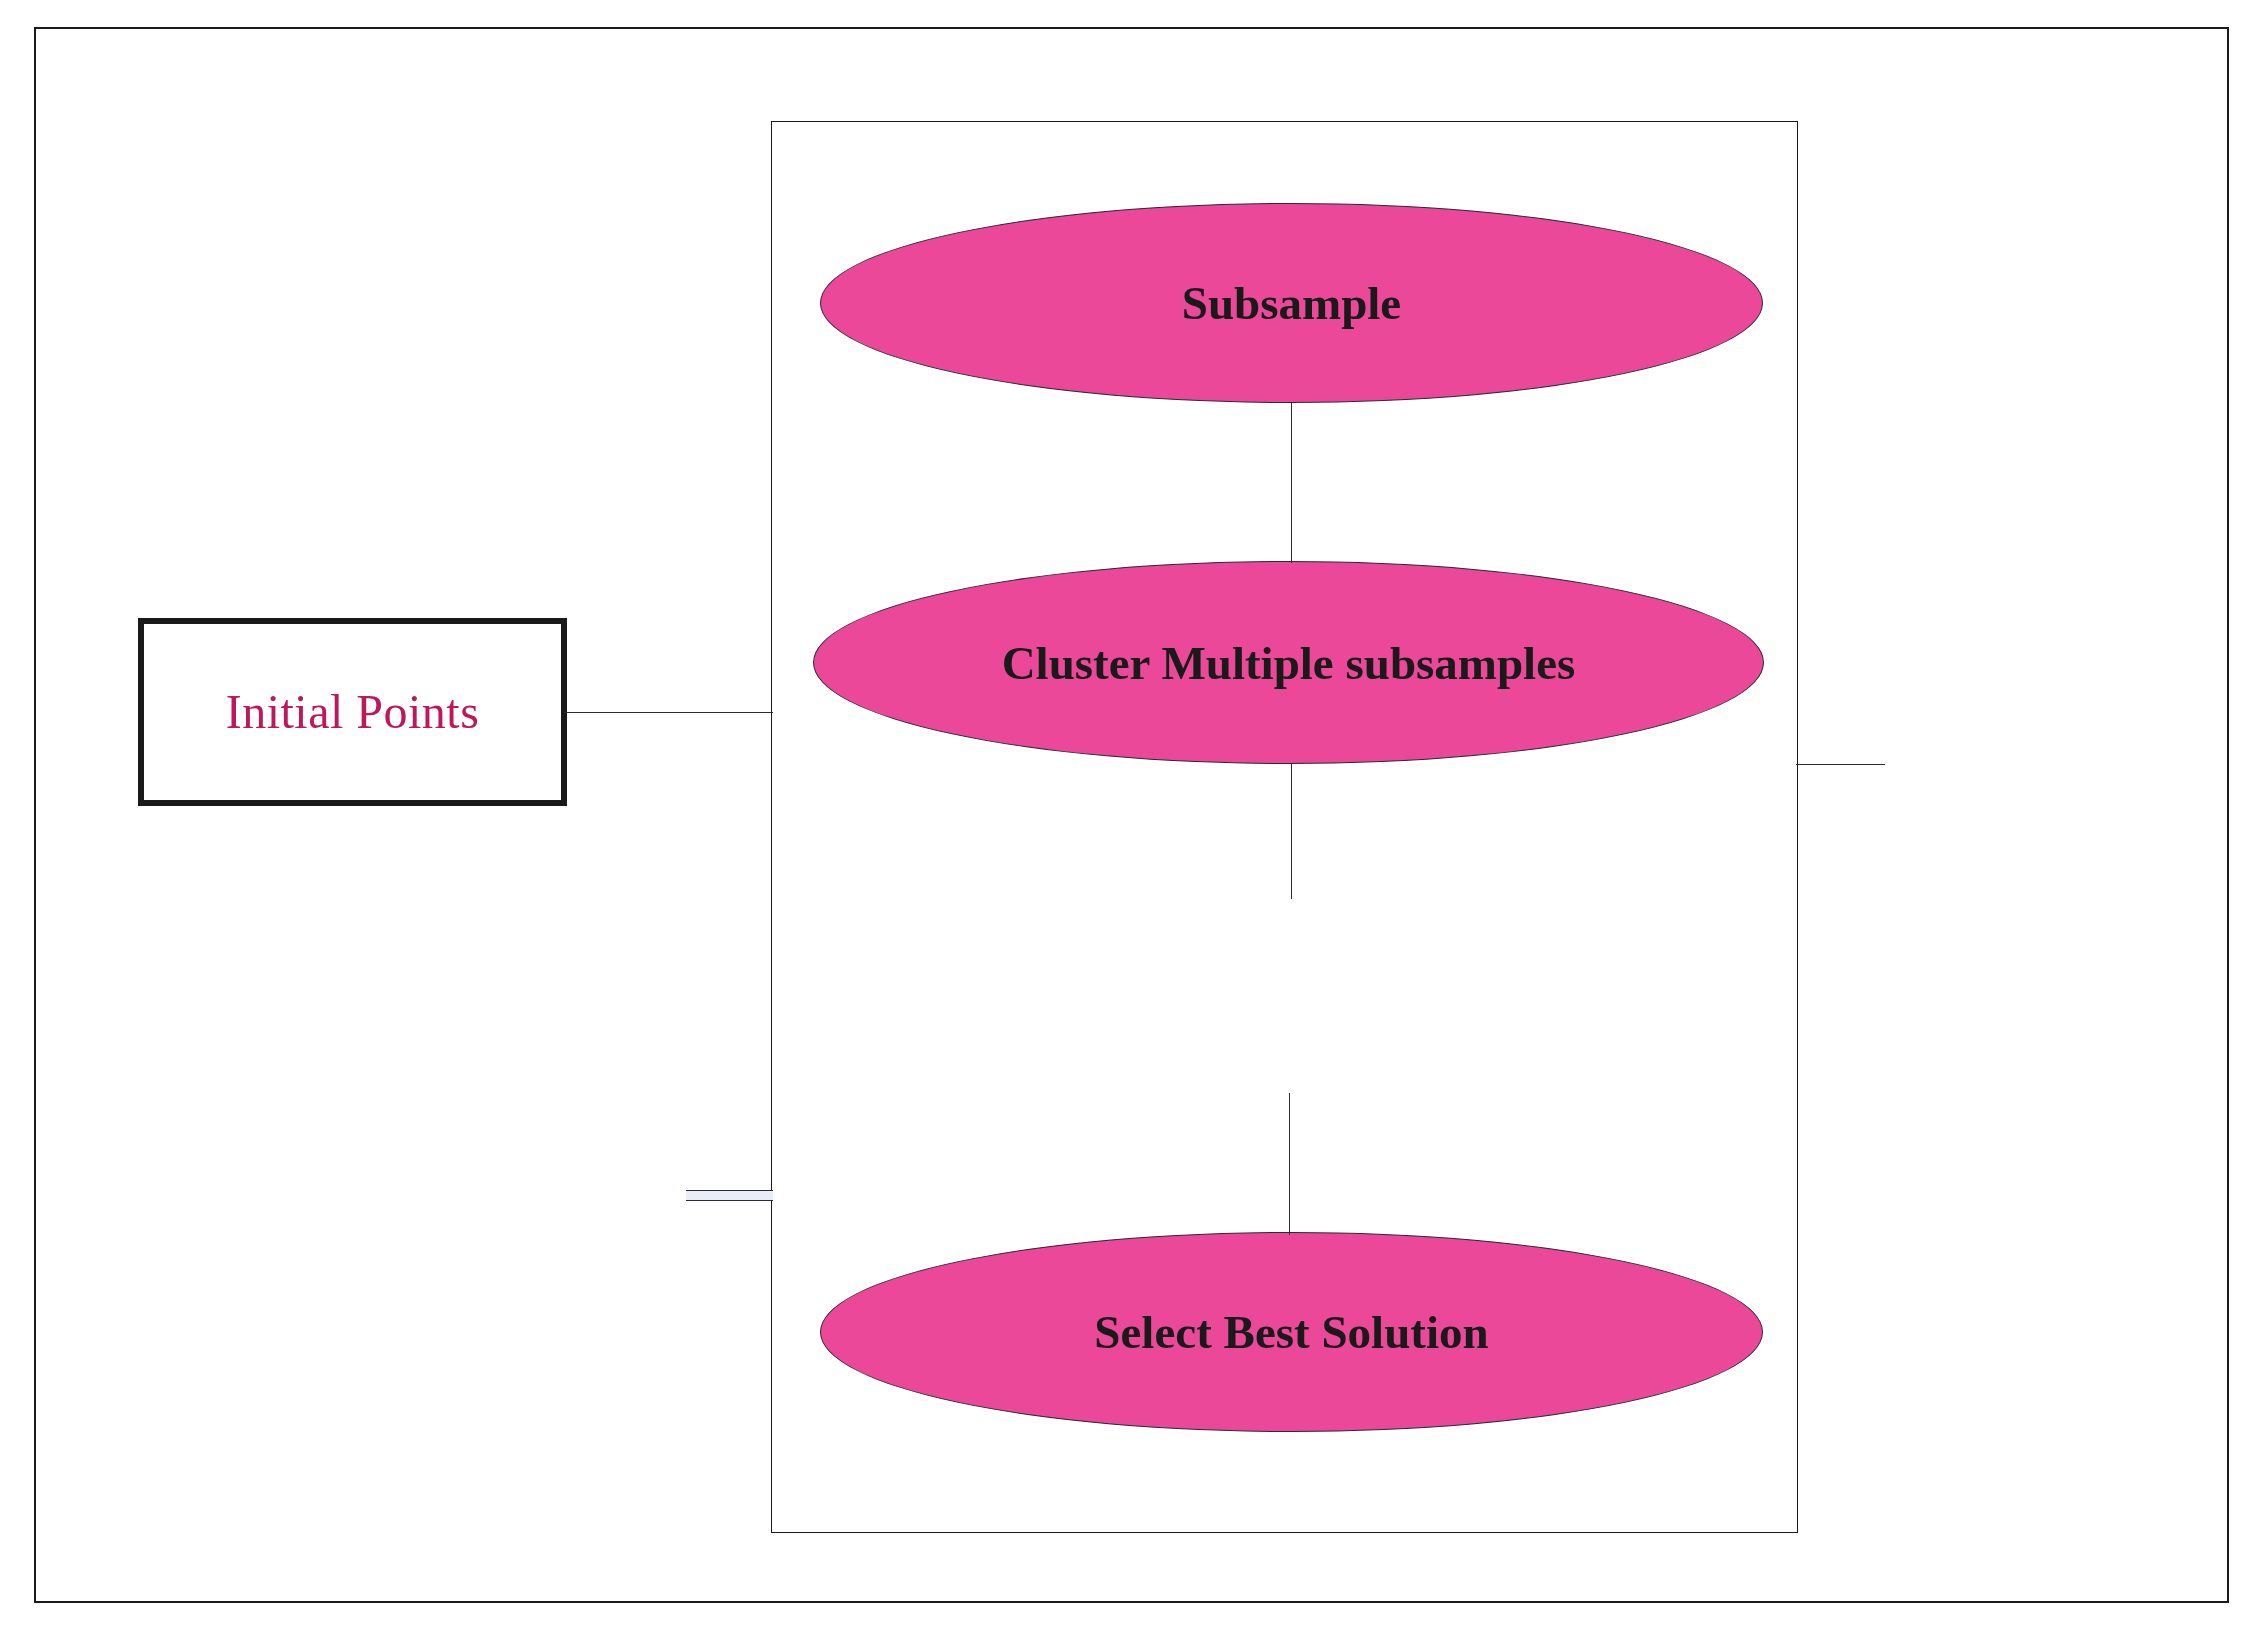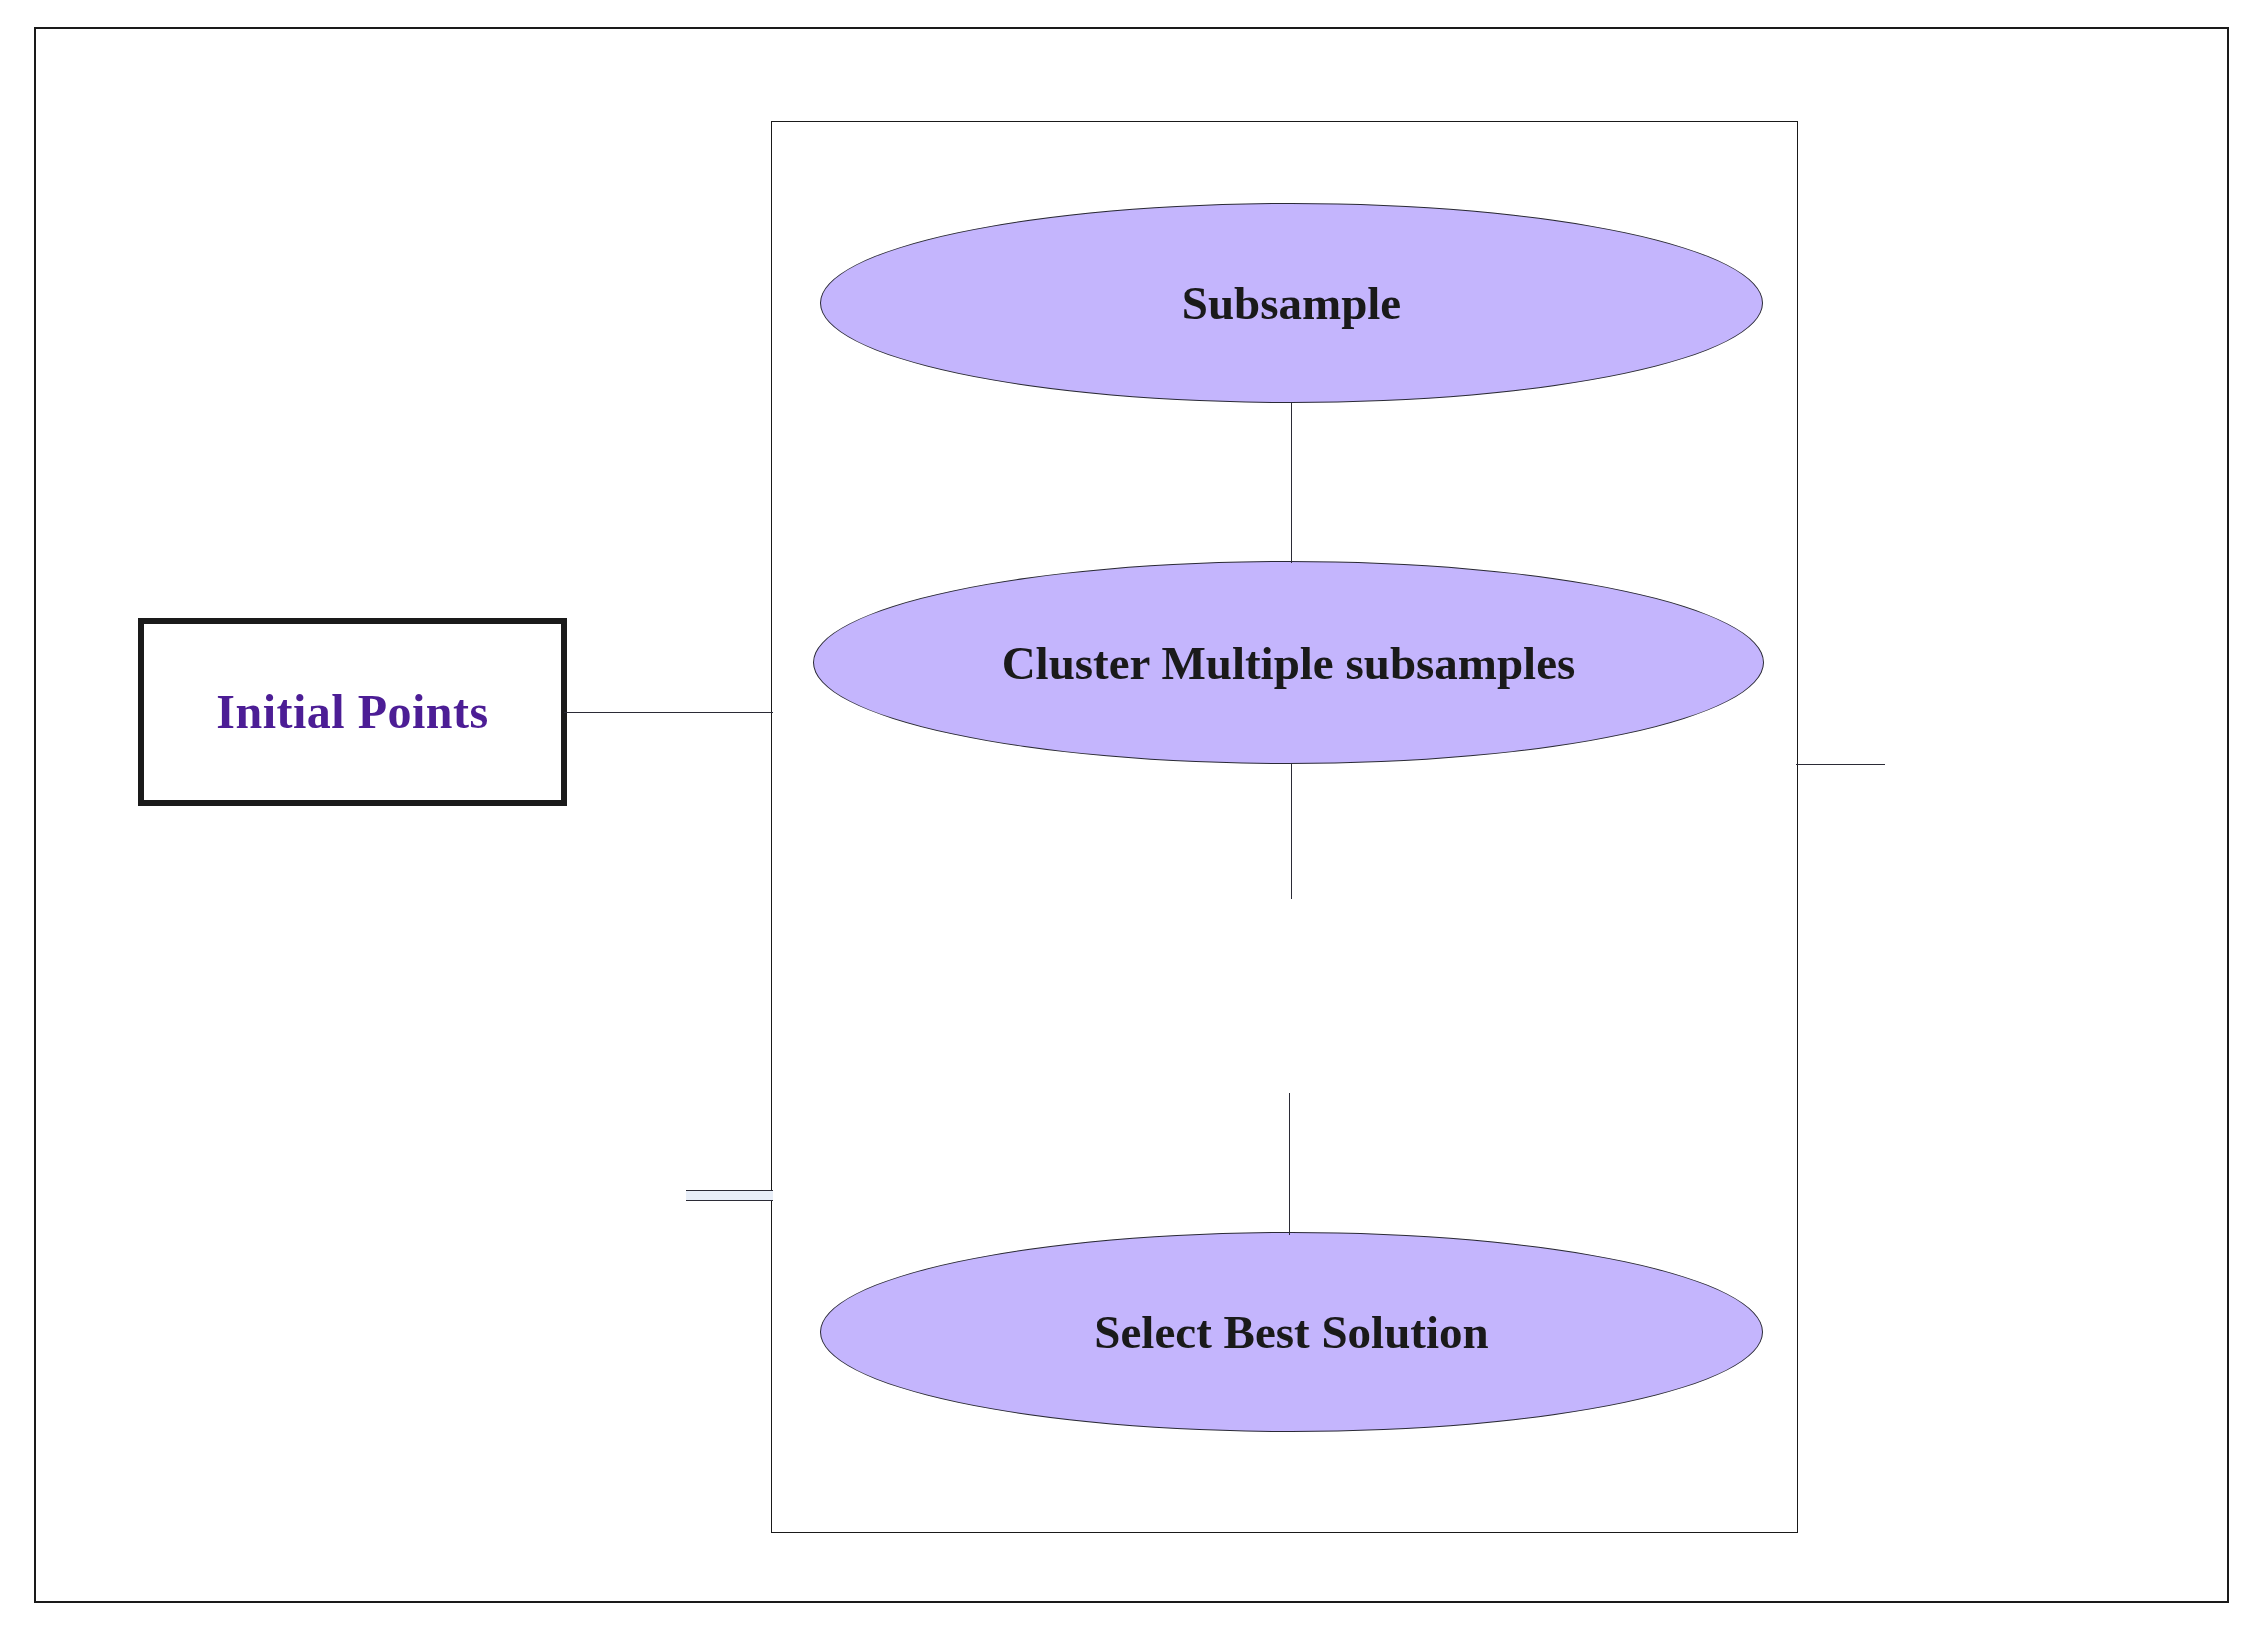--- a/index.html
+++ b/index.html
@@ -47,22 +47,22 @@
   .node-rect {
     position: absolute;
     box-sizing: border-box;
     background: #ffffff;
     display: flex;
     align-items: center;
     justify-content: center;
     text-align: center;
   }
   .node-rect .label {
-    font-weight: bold;
-    color: #4c1d95;
+    font-weight: normal;
+    color: #be185d;
     line-height: 1.18;
   }
 
   #initial-points-box {
     left: 138px;
     top: 618px;
     width: 429px;
     height: 188px;
     border: 6.5px solid #1a1a1a;
   }
@@ -80,21 +80,21 @@
   }
   #refined-points-box .label {
     font-size: 47px;
     line-height: 1.45;
   }
 
   
   .node-ellipse {
     position: absolute;
     box-sizing: border-box;
-    background: #c4b5fd;
+    background: #ec4899;
     border: 1.9px solid #2a2a35;
     border-radius: 50%;
     display: flex;
     align-items: center;
     justify-content: center;
     text-align: right;
   }
   .node-ellipse .label {
     font-weight: bold;
     color: #1a1a1a;

